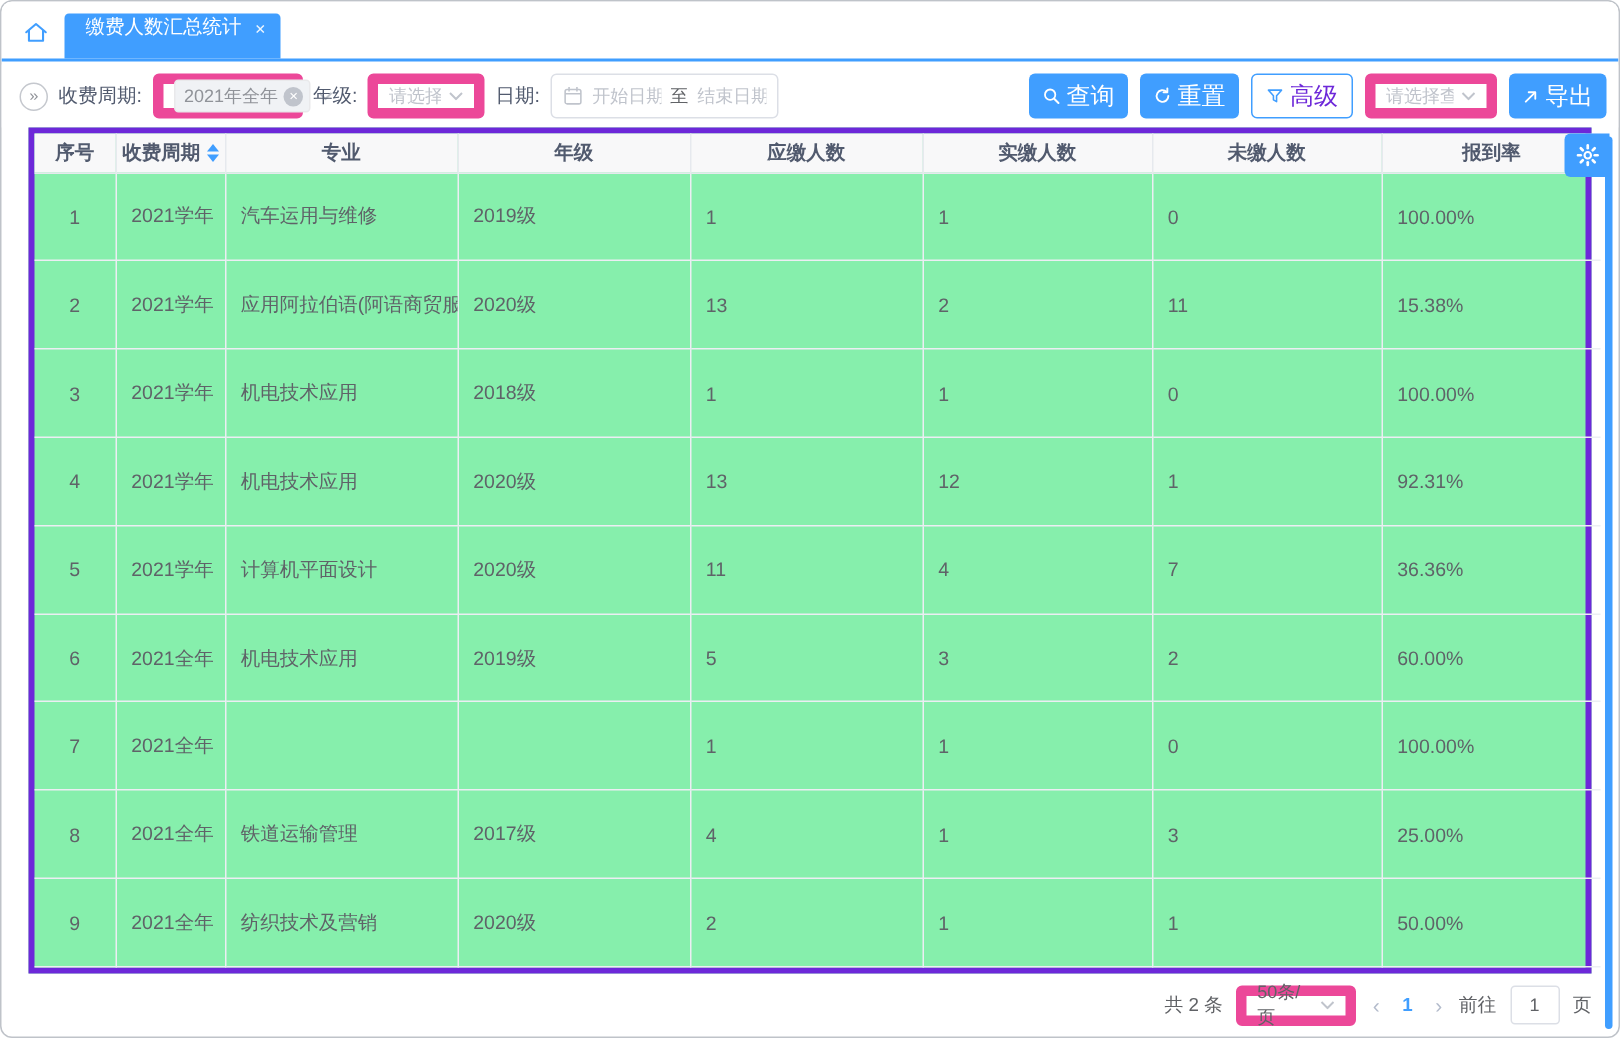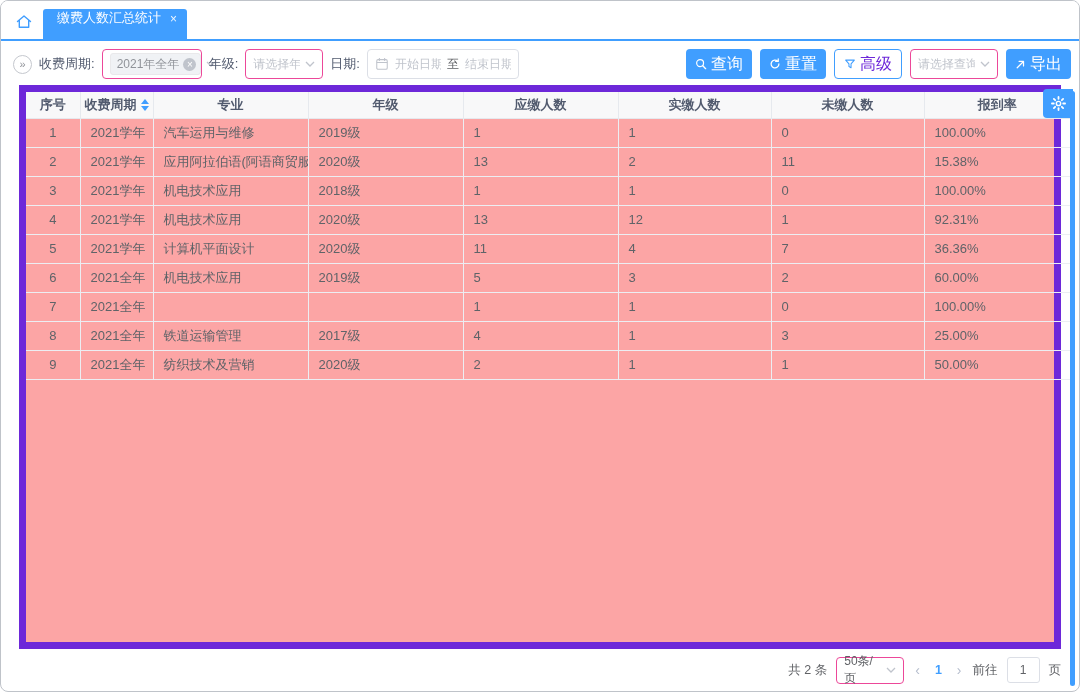--- a/index.html
+++ b/index.html
@@ -21,21 +21,21 @@
     margin-top:4px; opacity:.9; cursor:pointer; }
 
   
   .filterbar { position:absolute; top:42px; left:0; right:0; height:42px;
     display:flex; align-items:center; padding:0 8px 0 12px; gap:7px;
     font-size:13px; color:#515a6e; background:#fff; }
   .collapse-btn { width:19px; height:19px; border:1px solid #c5c8ce; border-radius:50%;
     color:#909399; font-size:11px; display:flex; align-items:center;
     justify-content:center; flex:0 0 auto; cursor:pointer; }
   .flabel { font-weight:normal; white-space:nowrap; }
-  .sel { height:30px; border:1px solid #ec4899; border-radius:4px; background:#fff;
+  .sel { height:30px; border:7px solid #ec4899; border-radius:4px; background:#fff;
     display:flex; align-items:center; padding:0 7px; gap:5px; cursor:pointer; }
   .sel .chev { margin-left:auto; display:flex; }
   .period-sel { width:100px; }
   .grade-sel { width:78px; }
   .plan-sel { width:88px; font-size:12px; }
   .placeholder { color:#c0c4cc; font-size:12px; white-space:nowrap; overflow:hidden; }
   .tag { height:22px; background:#f0f2f5; border:1px solid #e9e9eb; border-radius:3px;
     color:#909399; font-size:12px; display:flex; align-items:center;
     padding:0 4px 0 6px; gap:4px; white-space:nowrap; }
   .tag-close { width:13px; height:13px; border-radius:50%; background:#c0c4cc;
@@ -44,21 +44,21 @@
     display:flex; align-items:center; padding:0 7px; gap:6px; font-size:12px; }
   .date-to { color:#606266; }
   .btn { height:30px; border:none; border-radius:4px; background:#409EFF; color:#fff;
     font-size:16px; display:flex; align-items:center; gap:4px; padding:0 9px;
     cursor:pointer; font-family:inherit; white-space:nowrap; }
   .btn-ghost { background:#fff; color:#6d28d9; border:1px solid #409EFF; }
   .right-group { margin-left:auto; display:flex; align-items:center; gap:8px; }
 
   
   .table-area { position:absolute; left:18px; right:18px; top:84px; bottom:42px;
-    border:7px solid #6d28d9; display:flex; flex-direction:column; background:#fca5a5; }
+    border:4px solid #6d28d9; display:flex; flex-direction:row; background:#86efac; }
   table { width:100%; border-collapse:collapse; table-layout:fixed; }
   th { height:26px; background:#f8f8f9; color:#515a6e; font-size:13px; font-weight:bold;
     text-align:center; border-bottom:1px solid #e6e9ee; border-right:1px solid #e6e9ee; }
   th:last-child { border-right:none; }
   td { height:29px; color:#5f6368; font-size:13px; padding-left:10px;
     border-bottom:1px solid #eceef3; border-right:1px solid #eceef3;
     overflow:hidden; white-space:nowrap; }
   td:last-child { border-right:none; }
   td.c0 { text-align:center; padding-left:0; }
   .empty-space { flex:1 1 auto; }
@@ -73,21 +73,21 @@
 
   .gear-btn { position:absolute; right:6px; top:88px; width:30px; height:29px;
     background:#409EFF; border-radius:4px 0 0 4px; display:flex; align-items:center;
     justify-content:center; cursor:pointer; z-index:5; }
   .vscroll { position:absolute; right:4px; top:90px; bottom:5px; width:5px;
     background:#409EFF; border-radius:3px; z-index:4; }
 
   
   .pagination { position:absolute; right:18px; bottom:7px; height:28px;
     display:flex; align-items:center; gap:9px; font-size:12.5px; color:#606266; }
-  .psize { width:68px; height:27px; font-size:12px; color:#606266; }
+  .psize { width:80px; height:27px; font-size:12px; color:#606266; }
   .pbtn { color:#b4bccc; font-size:14px; cursor:pointer; padding:0 2px; }
   .pcur { color:#409EFF; font-weight:bold; padding:0 4px; cursor:pointer; }
   .goto-input { width:33px; height:26px; border:1px solid #dcdfe6; border-radius:3px;
     text-align:center; font-size:12px; color:#606266; font-family:inherit; }
   svg { display:block; }
 </style>
 </head>
 <body>
 
 <div class="window">

